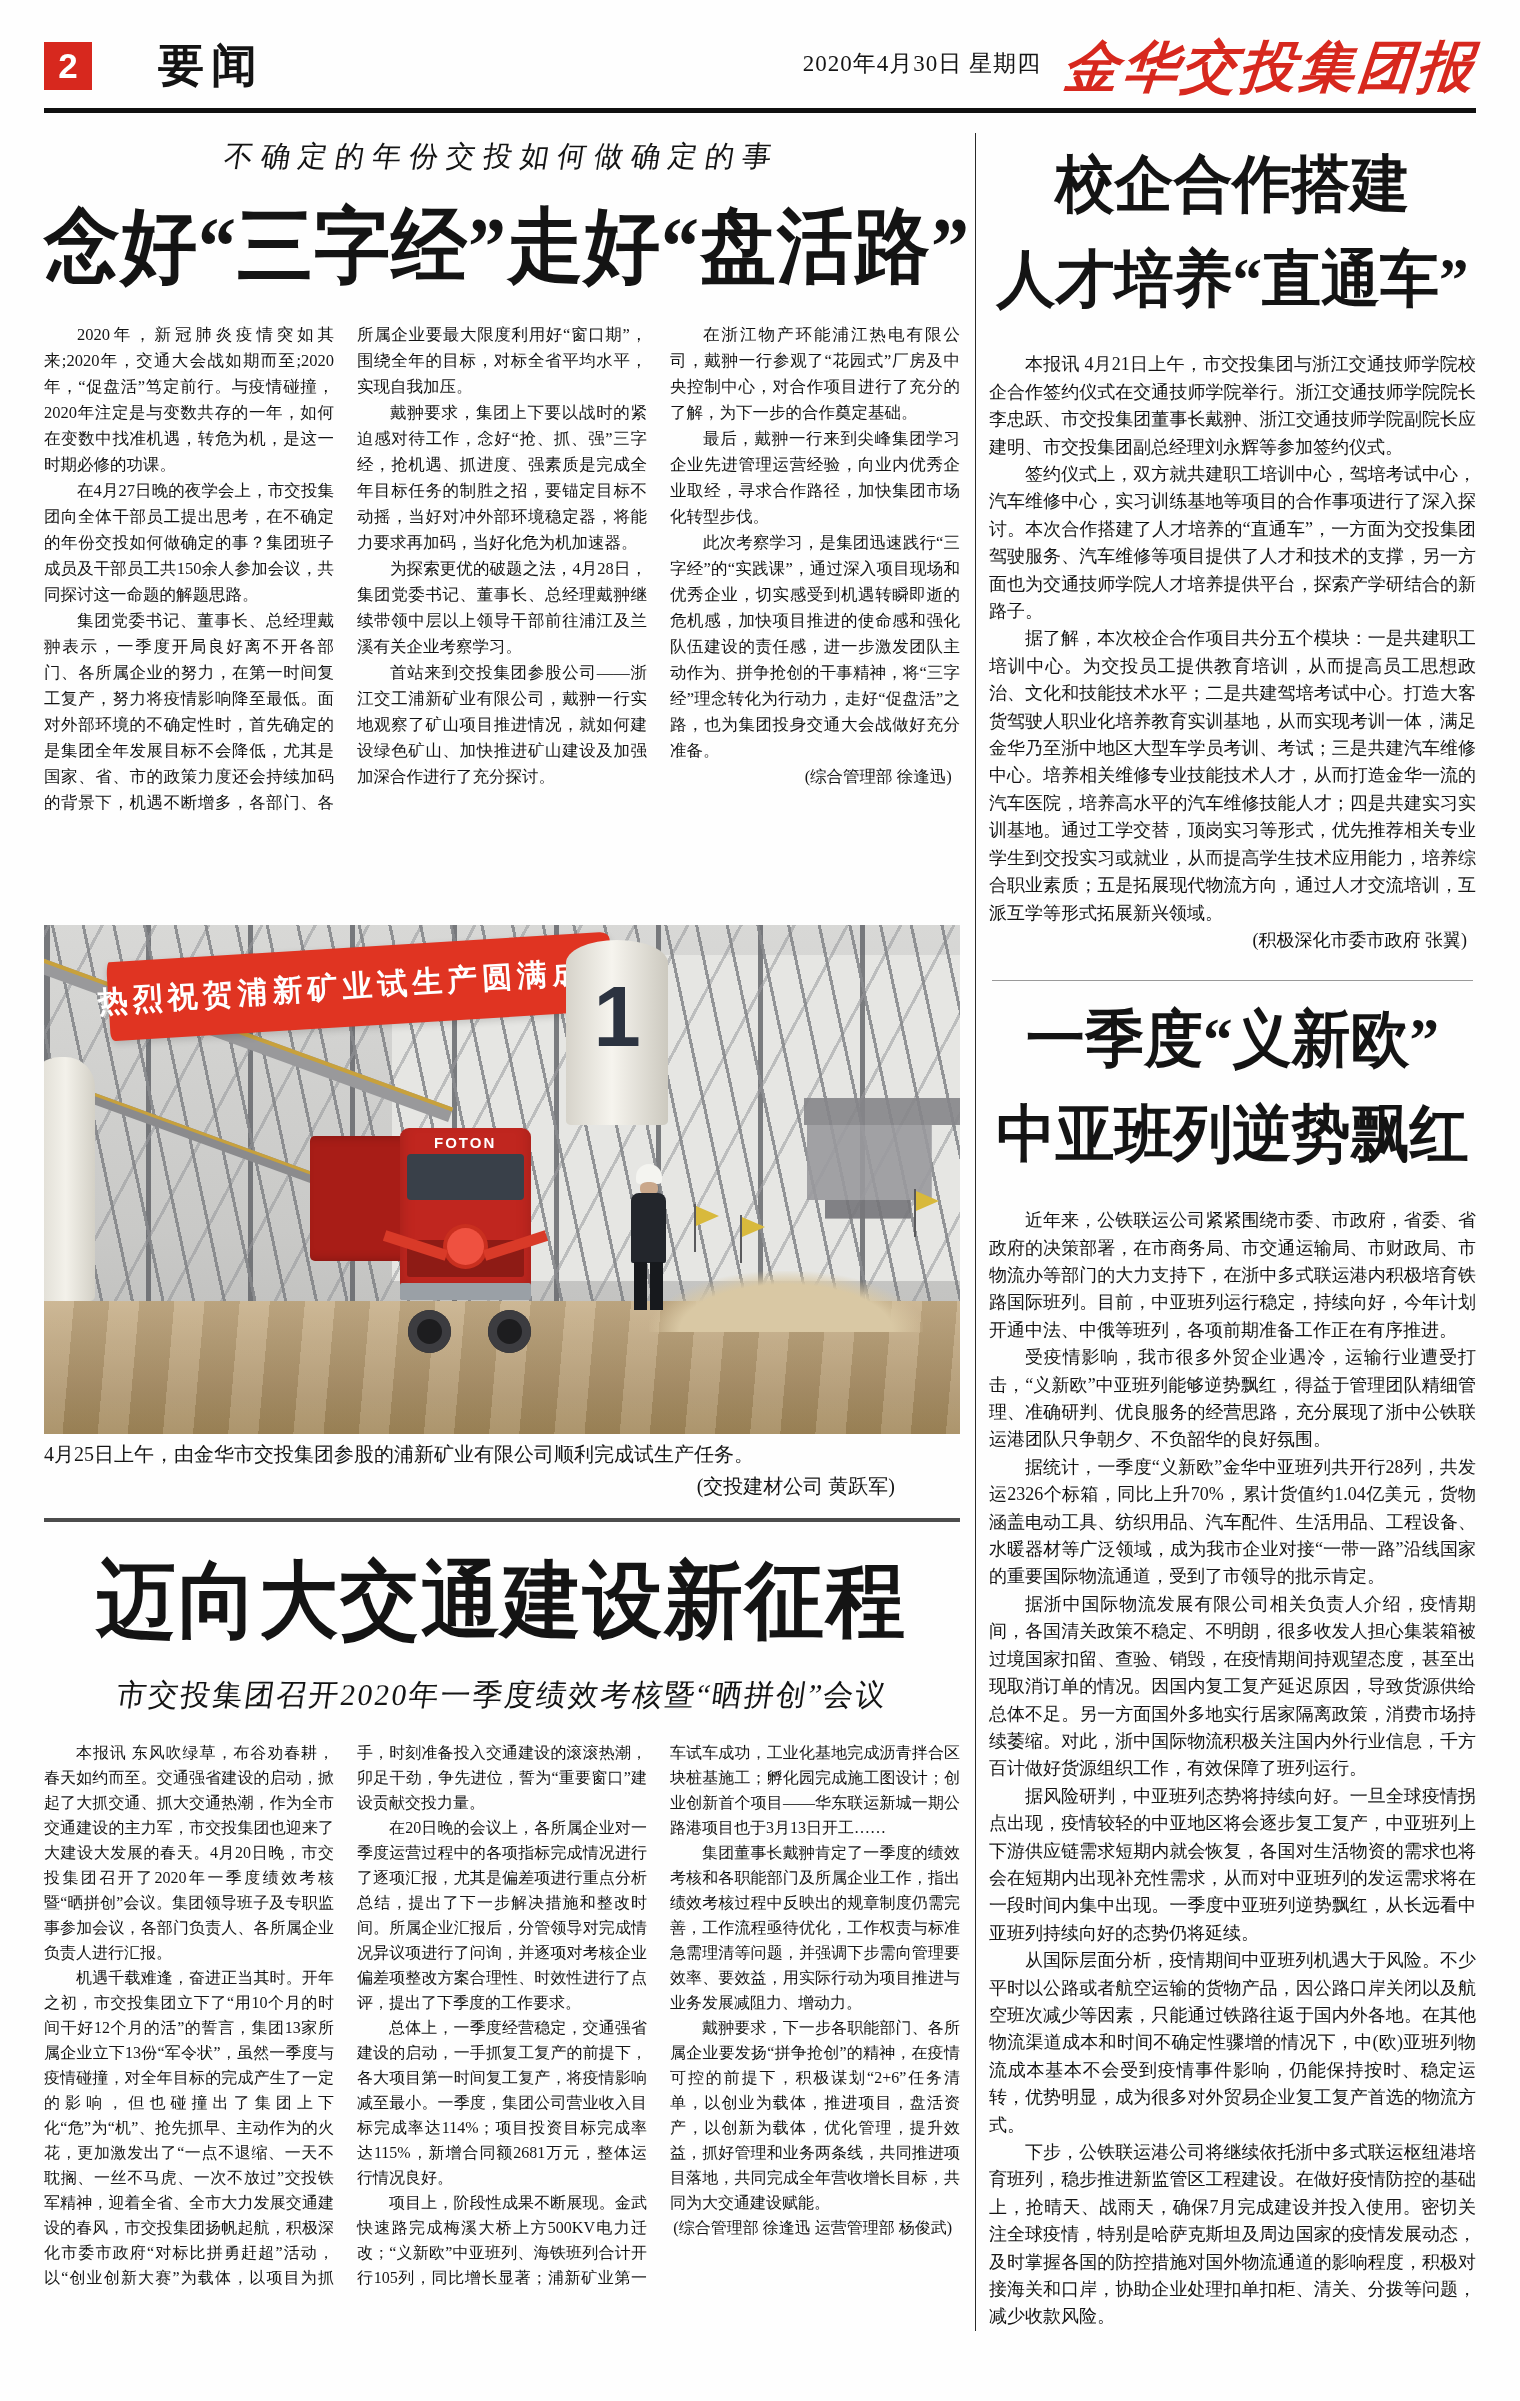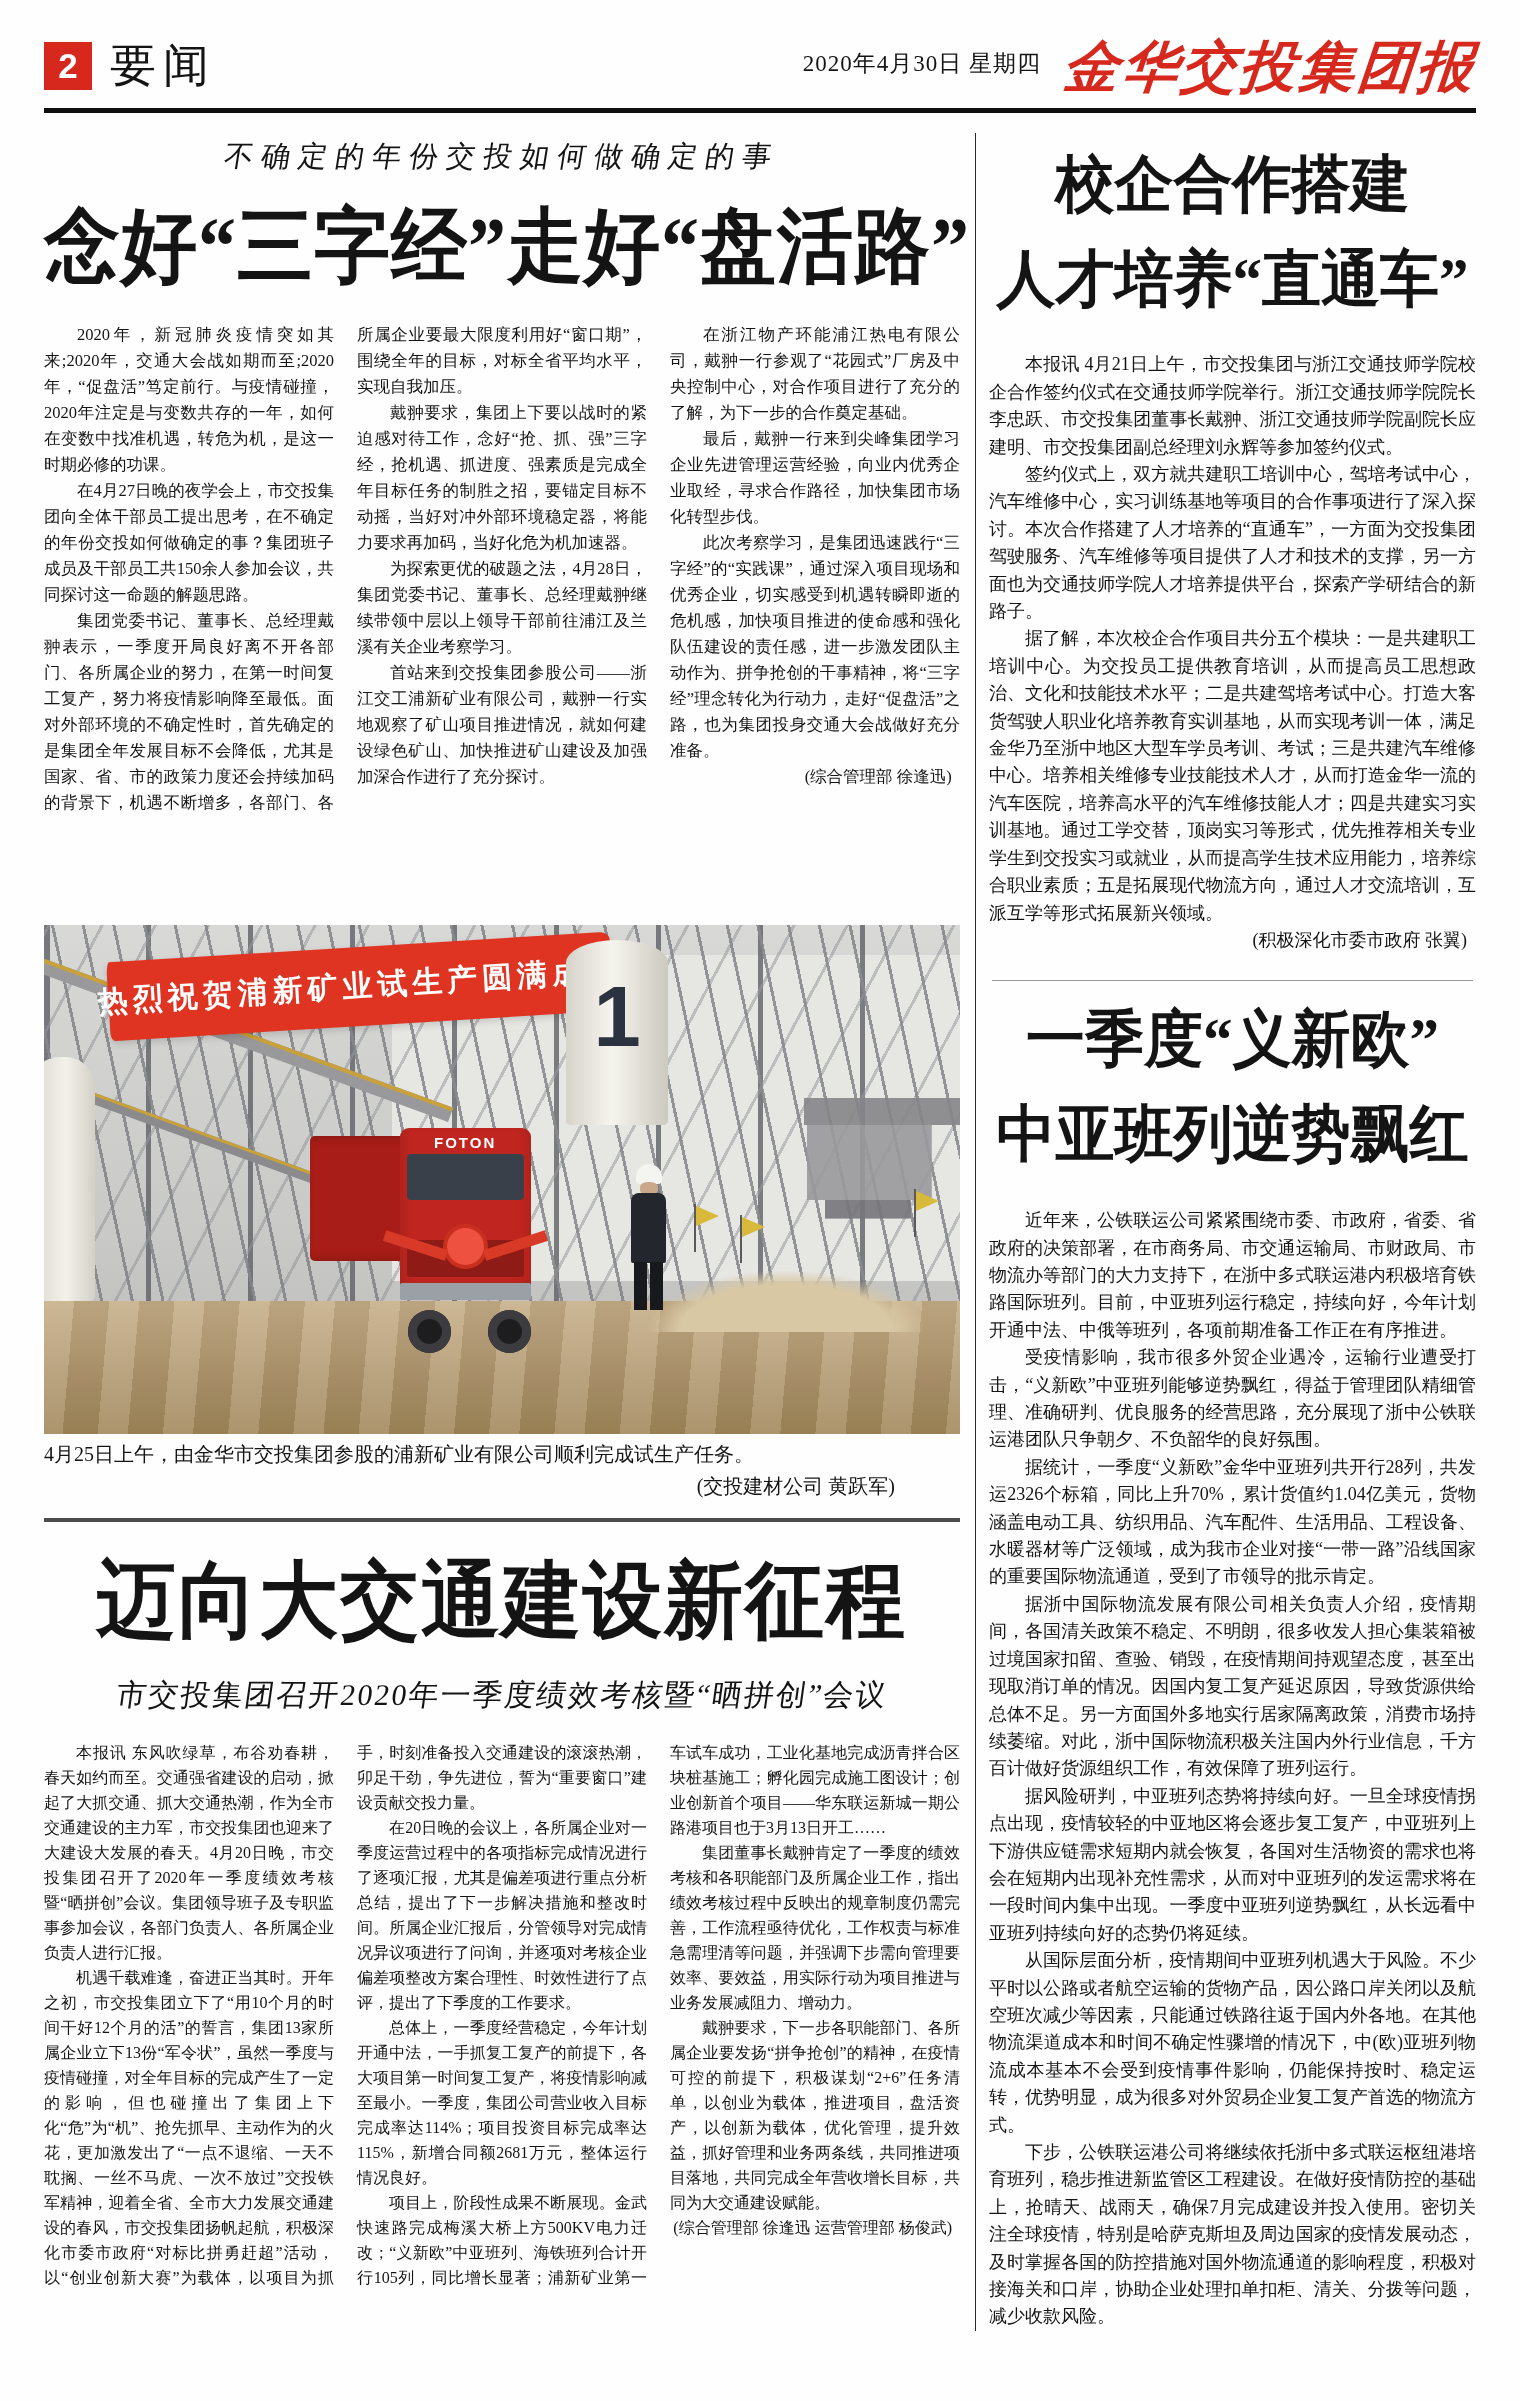--- a/index.html
+++ b/index.html
@@ -11,21 +11,21 @@
     padding:35px 44px 30px 44px; overflow:hidden;
   }
   
   .masthead-row { display:flex; justify-content:space-between; align-items:flex-end; }
   .left-head { display:flex; align-items:center; gap:18px; }
   .page-num {
     width:48px; height:48px; background:#d7281e; color:#fff;
     font-family:"Liberation Sans","DejaVu Sans",sans-serif; font-weight:bold;
     font-size:35px; display:flex; align-items:center; justify-content:center;
   }
-  .section-title { font-size:46px; font-weight:normal; letter-spacing:7px; }
+  .section-title { font-size:46px; font-weight:bold; letter-spacing:7px;margin-left:48px; }
   .right-head { display:flex; align-items:center; gap:22px; padding-bottom:2px; }
   .date-text { font-size:23px; letter-spacing:1px; padding-bottom:7px; }
   .paper-name {
     font-size:56px; font-weight:bold; color:#d7281e; font-style:italic;
     transform:skewX(-5deg); letter-spacing:3px; line-height:1;
   }
   .head-rule { height:4.5px; background:#101010; margin-top:11px; }
 
   
   .content { display:flex; margin-top:17px; align-items:stretch; }
@@ -255,21 +255,21 @@
 
       <div class="left-rule"></div>
 
       <article>
         <h1 class="h-meeting">迈向大交通建设新征程</h1>
         <div class="subhead">市交投集团召开2020年一季度绩效考核暨“晒拼创”会议</div>
         <div class="body3 meeting-body">
             <p class="para">本报讯 东风吹绿草，布谷劝春耕，春天如约而至。交通强省建设的启动，掀起了大抓交通、抓大交通热潮，作为全市交通建设的主力军，市交投集团也迎来了大建设大发展的春天。4月20日晚，市交投集团召开了2020年一季度绩效考核暨“晒拼创”会议。集团领导班子及专职监事参加会议，各部门负责人、各所属企业负责人进行汇报。</p>
             <p class="para">机遇千载难逢，奋进正当其时。开年之初，市交投集团立下了“用10个月的时间干好12个月的活”的誓言，集团13家所属企业立下13份“军令状”，虽然一季度与疫情碰撞，对全年目标的完成产生了一定的影响，但也碰撞出了集团上下化“危”为“机”、抢先抓早、主动作为的火花，更加激发出了“一点不退缩、一天不耽搁、一丝不马虎、一次不放过”交投铁军精神，迎着全省、全市大力发展交通建设的春风，市交投集团扬帆起航，积极深化市委市政府“对标比拼勇赶超”活动，以“创业创新大赛”为载体，以项目为抓手，时刻准备投入交通建设的滚滚热潮，卯足干劲，争先进位，誓为“重要窗口”建设贡献交投力量。</p>
             <p class="para">在20日晚的会议上，各所属企业对一季度运营过程中的各项指标完成情况进行了逐项汇报，尤其是偏差项进行重点分析总结，提出了下一步解决措施和整改时间。所属企业汇报后，分管领导对完成情况异议项进行了问询，并逐项对考核企业偏差项整改方案合理性、时效性进行了点评，提出了下季度的工作要求。</p>
-            <p class="para">总体上，一季度经营稳定，今年计划开通中法，一手抓复工复产的前提下，各大项目第一时间复工复产，将疫情影响减至最小。一季度，集团公司营业收入目标完成率达114%；项目投资目标完成率达115%，新增合同额2681万元，整体运行情况良好。</p>
+            <p class="para">总体上，一季度经营稳定，交通强省建设的启动，一手抓复工复产的前提下，各大项目第一时间复工复产，将疫情影响减至最小。一季度，集团公司营业收入目标完成率达114%；项目投资目标完成率达115%，新增合同额2681万元，整体运行情况良好。</p>
             <p class="para">项目上，阶段性成果不断展现。金武快速路完成梅溪大桥上方500KV电力迁改；“义新欧”中亚班列、海铁班列合计开行105列，同比增长显著；浦新矿业第一车试车成功，工业化基地完成沥青拌合区块桩基施工；孵化园完成施工图设计；创业创新首个项目——华东联运新城一期公路港项目也于3月13日开工……</p>
             <p class="para">集团董事长戴翀肯定了一季度的绩效考核和各职能部门及所属企业工作，指出绩效考核过程中反映出的规章制度仍需完善，工作流程亟待优化，工作权责与标准急需理清等问题，并强调下步需向管理要效率、要效益，用实际行动为项目推进与业务发展减阻力、增动力。</p>
             <p class="para">戴翀要求，下一步各职能部门、各所属企业要发扬“拼争抢创”的精神，在疫情可控的前提下，积极谋划“2+6”任务清单，以创业为载体，推进项目，盘活资产，以创新为载体，优化管理，提升效益，抓好管理和业务两条线，共同推进项目落地，共同完成全年营收增长目标，共同为大交通建设赋能。</p>
             <p class="sig">(综合管理部 徐逢迅 运营管理部 杨俊武)</p>
           </div>
       </article>
 
     </section>
 
     <div class="vrule"></div>

